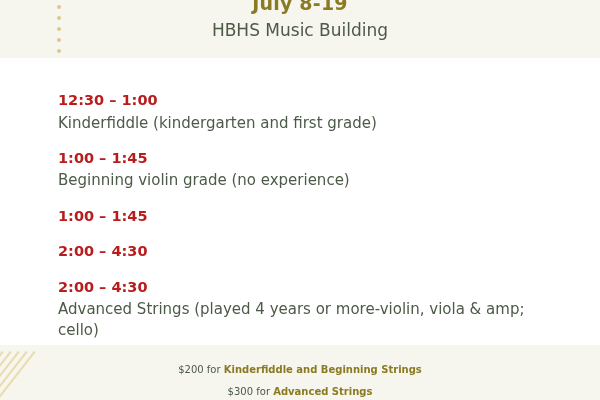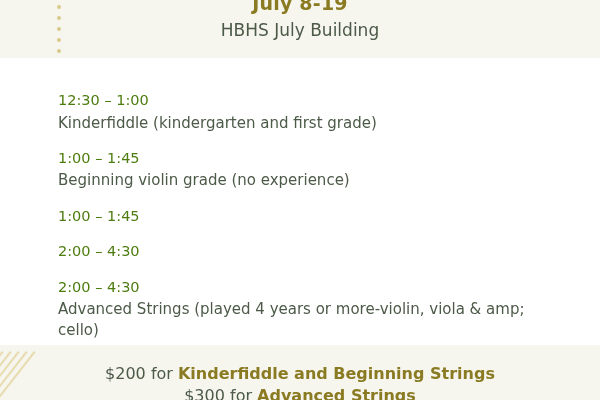--- a/index.html
+++ b/index.html
@@ -87,22 +87,22 @@
     top: 33px;
     width: 500px;
   }
 
   .slot {
     margin-bottom: 16px;
   }
 
   .slot-time {
     font-size: 14.5px;
-    font-weight: normal;
-    color: #4d7c0f;
+    font-weight: bold;
+    color: #b91c1c;
     line-height: 1.35;
   }
 
   .slot-desc {
     font-size: 15px;
     color: #4c5a48;
     line-height: 1.35;
     margin-top: 2px;
   }
 
@@ -131,21 +131,21 @@
     height: 110px;
     background: #e6dcae;
     transform: rotate(38deg);
     transform-origin: top left;
   }
 
   .price-line {
     position: absolute;
     width: 600px;
     text-align: center;
-    font-size: 16px;
+    font-size: 10px;
     color: #4c5a48;
   }
   .price-line.one { top: 364px; }
   .price-line.two { top: 386px; }
 
   .price-amount {
     color: #4c5a48;
   }
   .price-strong {
     font-weight: bold;
@@ -163,21 +163,21 @@
 
     <span></span>
     <span></span>
     <span></span>
     <span></span>
     <span></span>
     <span></span>
   </div>
 
   <div class="header-title">July 8-19</div>
-  <div class="header-sub">HBHS July Building</div>
+  <div class="header-sub">HBHS Music Building</div>
 
   <div class="body-area">
     <div class="schedule">
 
       <div class="slot">
         <div class="slot-time">12:30 – 1:00</div>
         <div class="slot-desc">Kinderfiddle (kindergarten and first grade)</div>
       </div>
 
       <div class="slot">

